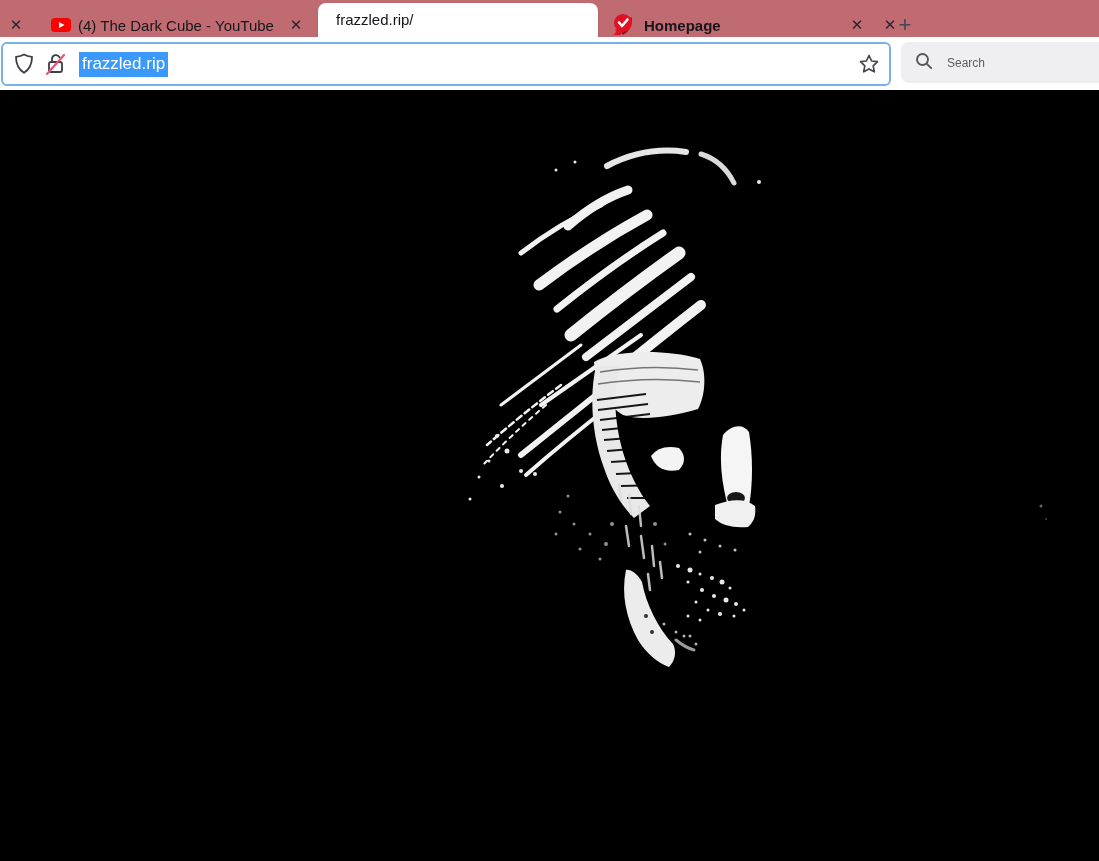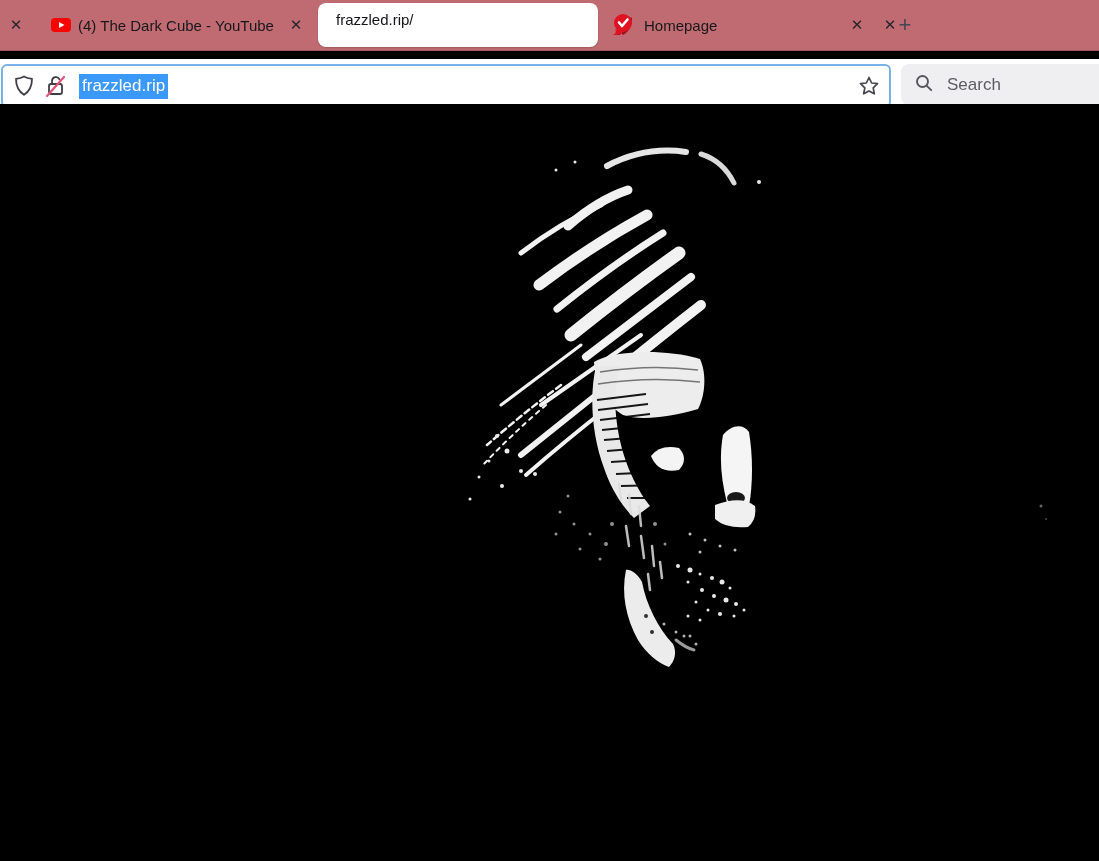--- a/index.html
+++ b/index.html
@@ -34,42 +34,42 @@
     font-size:15px;color:#15151a;white-space:nowrap;
   }
   .tab-active .tab-close{top:8px;left:558px;}
   .newtab{
     position:absolute;left:891px;top:11px;width:28px;height:28px;
     display:flex;align-items:center;justify-content:center;
     font-size:22px;font-weight:300;color:#474752;user-select:none;
   }
   
   .toolbar{
-    position:absolute;top:59px;left:0;width:1099px;height:53px;background:#ffffff;
+    position:absolute;top:37px;left:0;width:1099px;height:53px;background:#ffffff;
   }
   .urlbar{
     position:absolute;left:1px;top:5px;width:886px;height:40px;
     background:#fff;border:2px solid #79b2e9;border-radius:6px;
     display:flex;align-items:center;
   }
   .urlbar .icon{flex:0 0 auto;display:flex;align-items:center;justify-content:center;}
   .shield-slot{width:26px;margin-left:8px;}
   .lock-slot{width:26px;margin-left:6px;}
   .url-text{
     margin-left:10px;font-size:17px;line-height:22px;
     background:#3b99fc;color:#ffffff;padding:1px 3px 2px 3px;
     white-space:nowrap;
   }
   .star-slot{position:absolute;right:8px;top:8px;width:24px;height:24px;}
   .searchbox{
     position:absolute;left:901px;top:5px;width:210px;height:41px;
     background:#efeff1;border-radius:8px;display:flex;align-items:center;
   }
   .searchbox .mag{margin-left:13px;}
-  .search-text{margin-left:13px;font-size:17px;color:#5c5c64;}
+  .search-text{margin-left:13px;font-size:12px;color:#5c5c64;}
   
   .content{
     position:absolute;top:104px;left:0;width:1099px;height:757px;background:#000;
   }
   .content svg{display:block;}
 </style>
 </head>
 <body>
 
 <div class="tabbar">
@@ -93,21 +93,21 @@
 
   <div>
     <span class="favicon" style="left:611px;top:13px;">
       <svg width="24" height="24" viewBox="0 0 24 24">
         <path d="M12 1 C16 3 20 3 21 4 C21 11 19 17 12 21 C8 18 5 14 4 9 C9 13 6 19 4 20 C8 22 14 23 12 1 Z" fill="#a50d18" transform="translate(0,1)"></path>
         <circle cx="12" cy="10" r="9" fill="#e01222"></circle>
         <path d="M4 16 C6 19 4 21 2 22 C6 22.5 10 21 12 18 Z" fill="#e01222"></path>
         <path d="M8 9.5 L11 13 L16.5 6.5" fill="none" stroke="#ffffff" stroke-width="2.6" stroke-linecap="round" stroke-linejoin="round"></path>
       </svg>
     </span>
-    <span class="tab-inactive-label" style="left:644px;">Homepage</span>
+    <span class="tab-inactive-label" style="left:644px;font-weight:bold;">Homepage</span>
     <span class="tab-close" style="left:843px;">✕</span>
   </div>
 
   <div class="newtab">+</div>
 </div>
 
 <div class="toolbar">
   <div class="urlbar">
     <span class="icon shield-slot">
       <svg width="22" height="24" viewBox="0 0 22 24">

